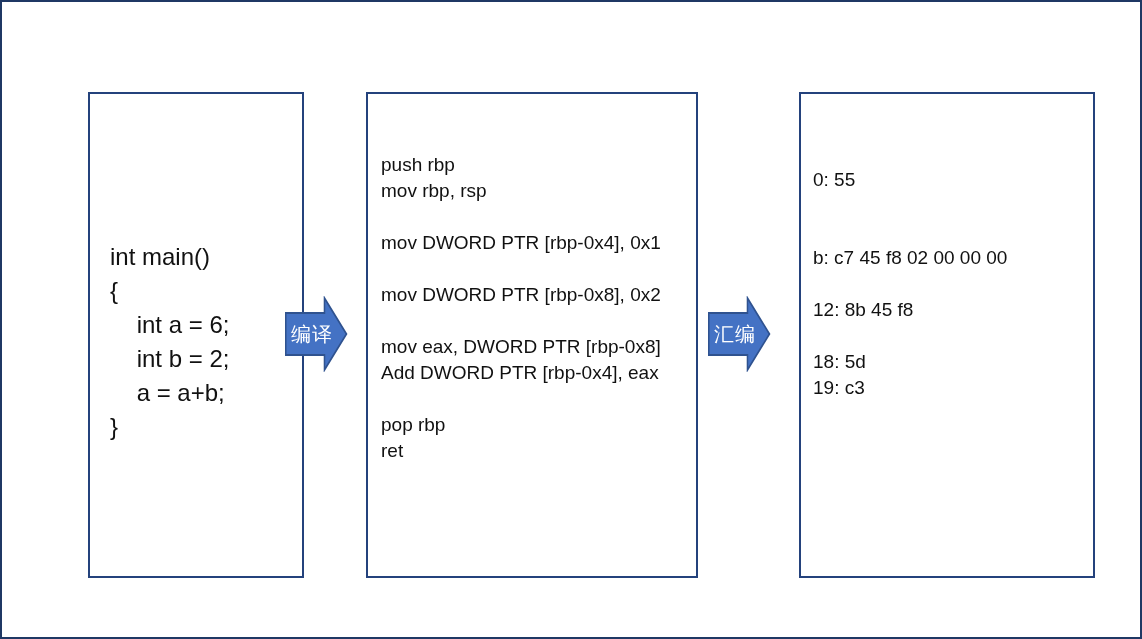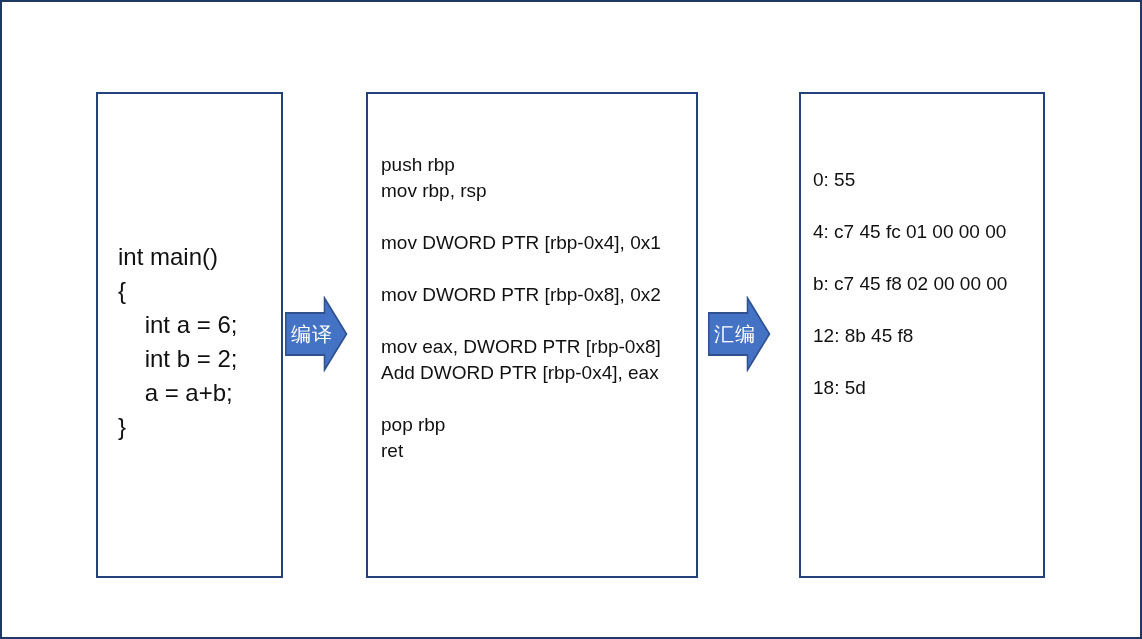--- a/index.html
+++ b/index.html
@@ -17,36 +17,36 @@
     overflow: hidden;
   }
   .box {
     position: absolute;
     top: 90px;
     height: 486px;
     border: 2px solid #24427c;
     background: #ffffff;
   }
   .box-source {
-    left: 94px;
-    width: 187px;
+    left: 86px;
+    width: 216px;
     font-size: 24px;
     line-height: 34px;
     padding: 146px 8px 0 20px;
   }
   .box-asm {
     left: 364px;
     width: 332px;
     font-size: 19px;
     line-height: 26px;
     padding: 58px 0 0 13px;
   }
   .box-mc {
     left: 797px;
-    width: 246px;
+    width: 296px;
     font-size: 19px;
     line-height: 26px;
     padding: 73px 8px 0 12px;
   }
   .code-line { white-space: pre; }
   .arrow {
     position: absolute;
     top: 294px;
     width: 63px;
     height: 76px;
@@ -108,22 +108,22 @@
   <div class="arrow arrow-assemble">
     <svg viewBox="0 0 83 76" preserveAspectRatio="none">
       <polygon points="1,17 52,17 52,2 81,38 52,74 52,59 1,59" fill="#4472c4"></polygon>
     </svg>
     <span class="arrow-label">汇编</span>
   </div>
 
   <div class="box box-mc">
       <div class="code-line">0: 55</div>
       <div class="code-line">&nbsp;</div>
-      <div class="code-line">4: c7 45 fc 01 00 00 00</div>
       <div class="code-line">&nbsp;</div>
       <div class="code-line">b: c7 45 f8 02 00 00 00</div>
       <div class="code-line">&nbsp;</div>
       <div class="code-line">12: 8b 45 f8</div>
       <div class="code-line">&nbsp;</div>
       <div class="code-line">18: 5d</div>
+      <div class="code-line">19: c3</div>
     </div>
 
 </div>
 
 </body></html>

